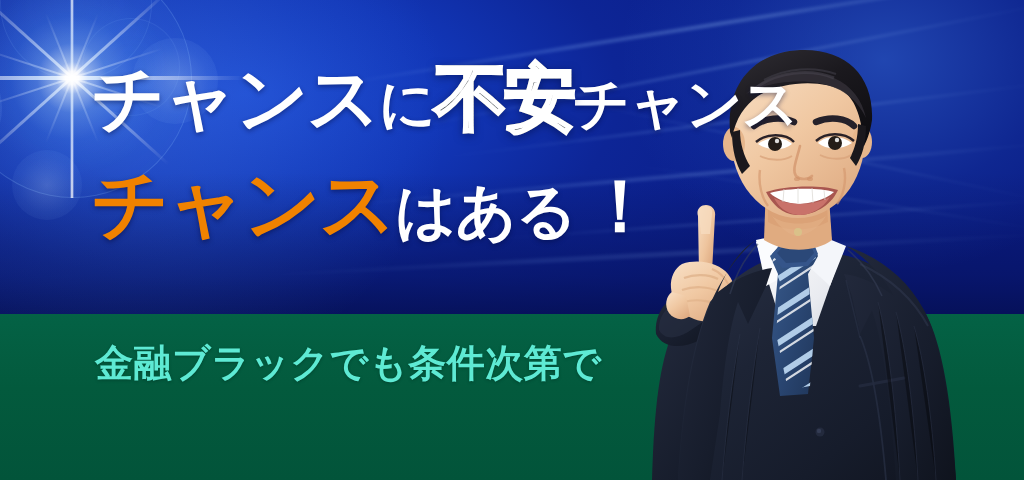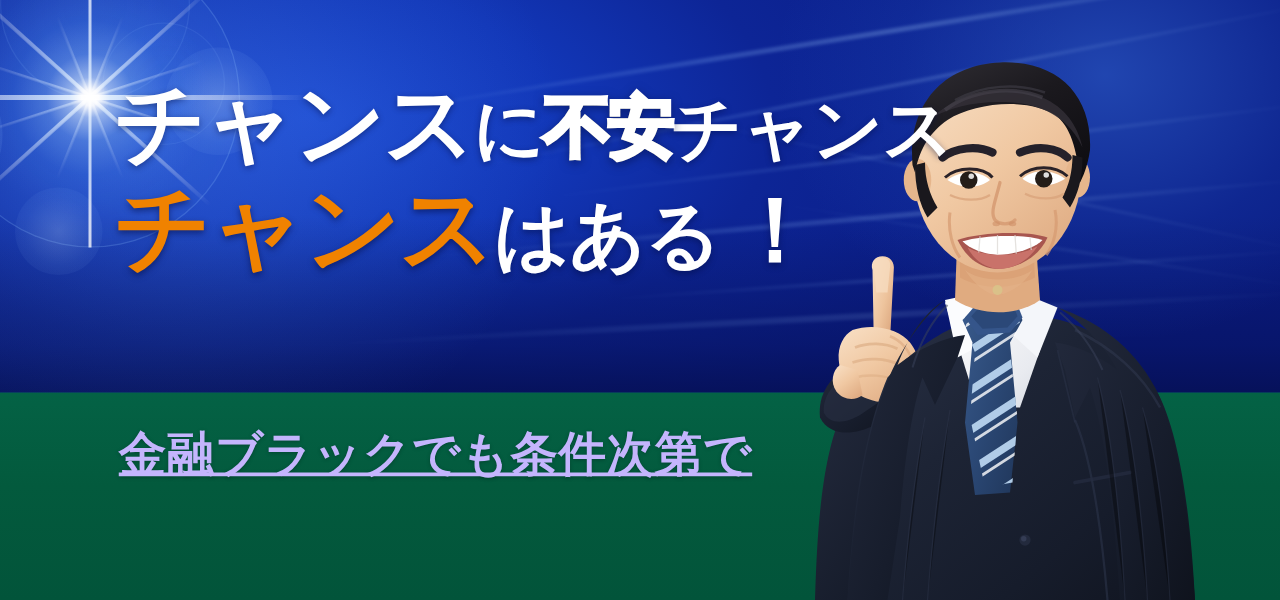--- a/index.html
+++ b/index.html
@@ -140,20 +140,21 @@
     white-space: nowrap;
     line-height: 1;
   }
   .line1 {
     display: block;
     height: 82px;
   }
   .line2 {
     display: block;
     height: 78px;
+    margin-top: 22px;
     text-decoration: underline;
   }
   .jp {
     font-family: "DejaVu Sans", "Liberation Sans", sans-serif;
     font-weight: bold;
     display: inline-block;
     vertical-align: bottom;
   }
   .t-big-white {
     font-size: 72px;
@@ -162,34 +163,33 @@
     text-shadow: 0 2px 5px rgba(0,10,60,0.45);
   }
   .t-mid-white {
     font-size: 56px;
     color: #ffffff;
     letter-spacing: -1px;
     text-shadow: 0 2px 5px rgba(0,10,60,0.45);
     padding-bottom: 2px;
   }
   .t-stone {
-    font-size: 54px;
+    font-size: 72px;
     letter-spacing: -3px;
     color: #3f454b;
     background-image:
       repeating-linear-gradient(0deg, rgba(255,255,255,0.10) 0px, rgba(255,255,255,0.10) 1px, rgba(0,0,0,0.10) 2px, rgba(0,0,0,0.10) 3px),
       repeating-linear-gradient(90deg, rgba(255,255,255,0.07) 0px, rgba(255,255,255,0.07) 2px, rgba(0,0,0,0.07) 4px, rgba(0,0,0,0.07) 5px),
       linear-gradient(145deg, #5b6268 0%, #40464c 30%, #535a60 55%, #363b40 80%, #4a5157 100%);
     -webkit-background-clip: text;
     background-clip: text;
     -webkit-text-fill-color: transparent;
     paint-order: stroke fill;
     -webkit-text-stroke: 3px #ffffff;
     filter: drop-shadow(0 2px 4px rgba(0,10,60,0.5));
-    font-family: Liberation Mono, monospace;
   }
   .t-orange {
     font-size: 76px;
     color: #f08200;
     letter-spacing: -2px;
     text-shadow: 0 2px 5px rgba(0,10,60,0.5);
   }
   .t-white-mid2 {
     font-size: 60px;
     color: #ffffff;
@@ -210,25 +210,24 @@
     position: absolute;
     left: 95px; top: 338px;
     z-index: 30;
     line-height: 1.34;
   }
   .subline {
     display: block;
     font-family: "DejaVu Sans", "Liberation Sans", sans-serif;
     font-weight: bold;
     font-size: 38px;
-    color: #c4b5fd;
+    color: #5eead4;
     letter-spacing: 0.5px;
     white-space: nowrap;
     text-shadow: 0 1px 3px rgba(0,30,20,0.35);
-    text-decoration: underline;
   }
 
   
   .person {
     position: absolute;
     left: 560px; top: 34px;
     width: 420px; height: 446px;
     z-index: 25;
     pointer-events: none;
   }

